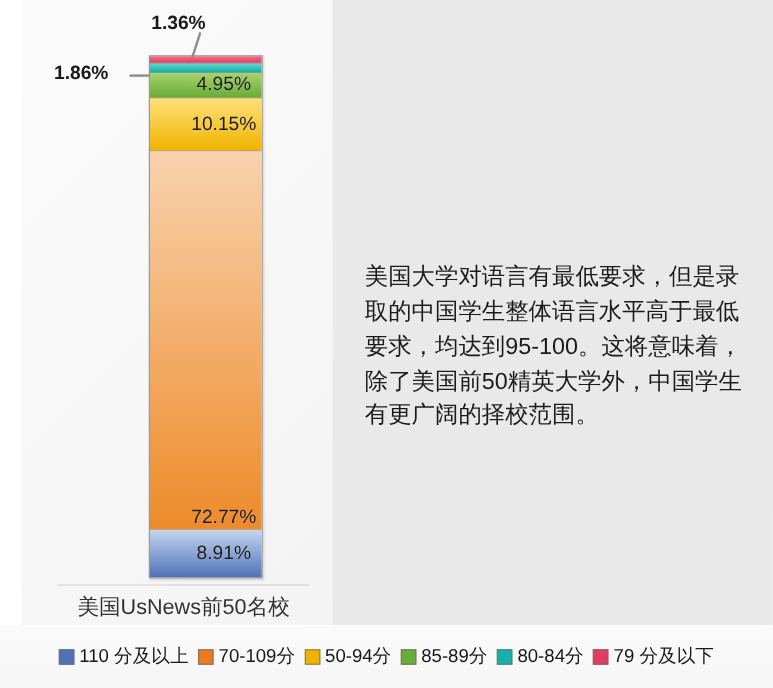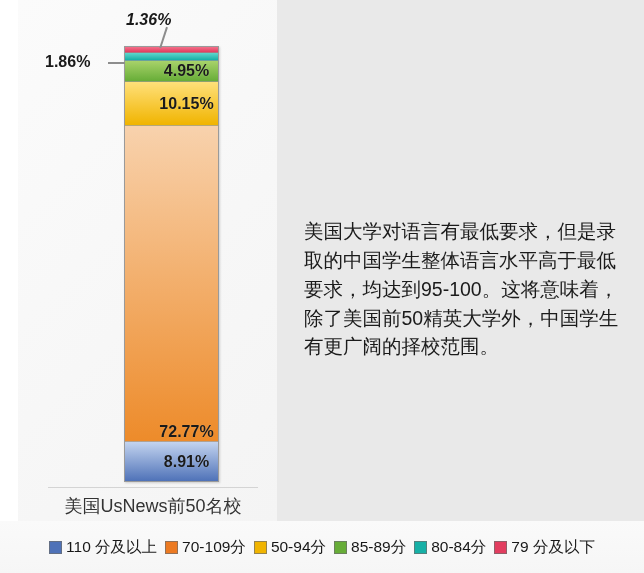--- a/index.html
+++ b/index.html
@@ -33,41 +33,41 @@
   
   #bar{
     position:absolute; left:106px; top:46px; width:95px; height:436px;
     border:1px solid #9a9a9a;
     box-sizing:border-box;
     box-shadow:1px 1px 2px rgba(0,0,0,.16);
   }
   .seg{
     position:relative; width:100%; box-sizing:border-box;
     display:flex; align-items:center; justify-content:center;
-    font-size:16px; font-weight:bold; color:#1a1a1a;
+    font-size:16px; font-weight:normal; color:#1a1a1a;
     border-bottom:1px solid rgba(120,120,120,.55);
     overflow:hidden;
     padding-left:30px;
   }
   .seg:last-child{border-bottom:none;}
   .seg .v{pointer-events:none;text-shadow:0 0 1px rgba(255,255,255,.35);}
   .s-red  {background:linear-gradient(180deg,#ef5f78 0%,#e8three 0%,#e13b5c 100%);}
   .s-red  {background:linear-gradient(180deg,#f26a81 0%,#e0days 0%,#df3b5d 100%);}
   .s-red  {background:linear-gradient(180deg,#f3708a 0%,#e23d5f 100%);}
   .s-teal {background:linear-gradient(180deg,#5fd6cc 0%,#16b0a6 100%);}
   .s-green{background:linear-gradient(180deg,#a8d26a 0%,#67ad38 100%);}
   .s-yellow{background:linear-gradient(180deg,#ffe07a 0%,#f0b400 100%);}
   .s-orange{background:linear-gradient(180deg,#f8d2ad 0%,#ed8b2a 100%);align-items:flex-end;}
   .s-blue {background:linear-gradient(180deg,#c3d4ef 0%,#4f72b8 100%);}
   
   .callout{
     position:absolute; font-size:16px; font-weight:bold; color:#1a1a1a;
     white-space:nowrap;
   }
-  #callout-136{left:108px; top:11px;font-style:italic;}
+  #callout-136{left:108px; top:11px;}
   #callout-186{left:27px; top:53px;}
   .leader{position:absolute;background:#8d8d8d;}
   #leader-136{left:148px; top:27px; width:1.5px; height:22px;
     transform:rotate(18deg); transform-origin:top center;}
   #leader-186{left:90px; top:62px; width:17px; height:1.5px;}
   
   #axis-line{
     position:absolute; left:30px; top:487px; width:210px; height:1px;
     background:#d4d4d4;
   }

